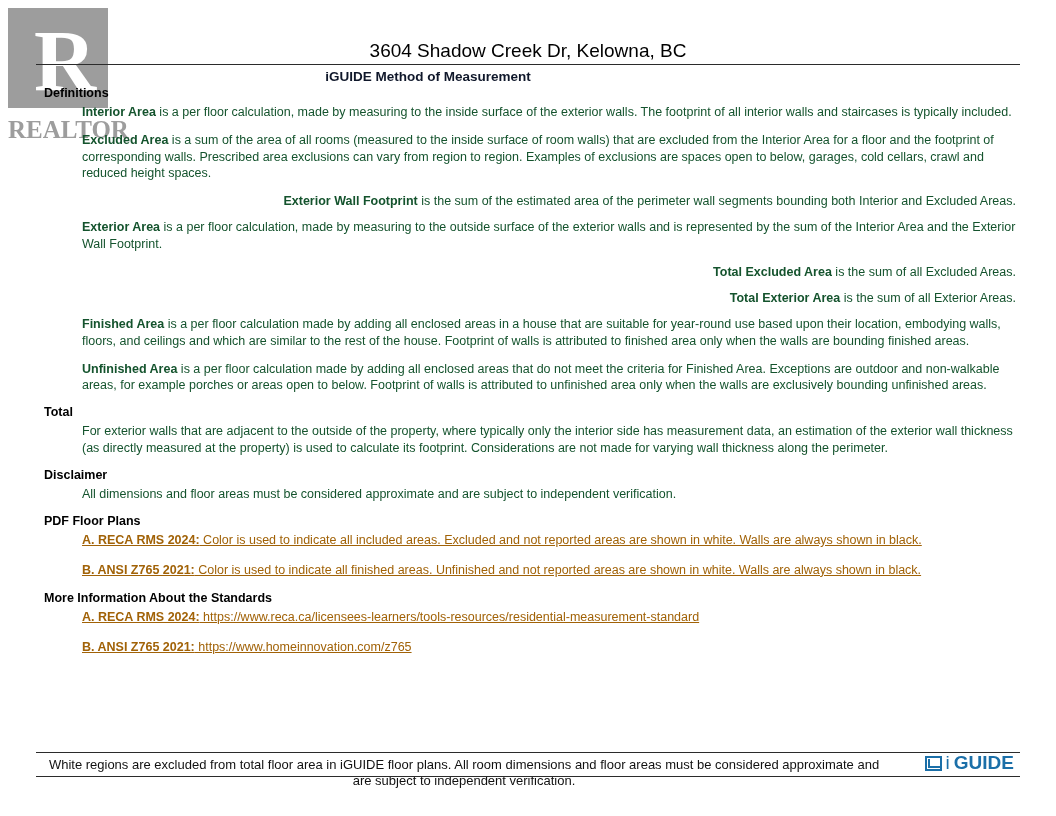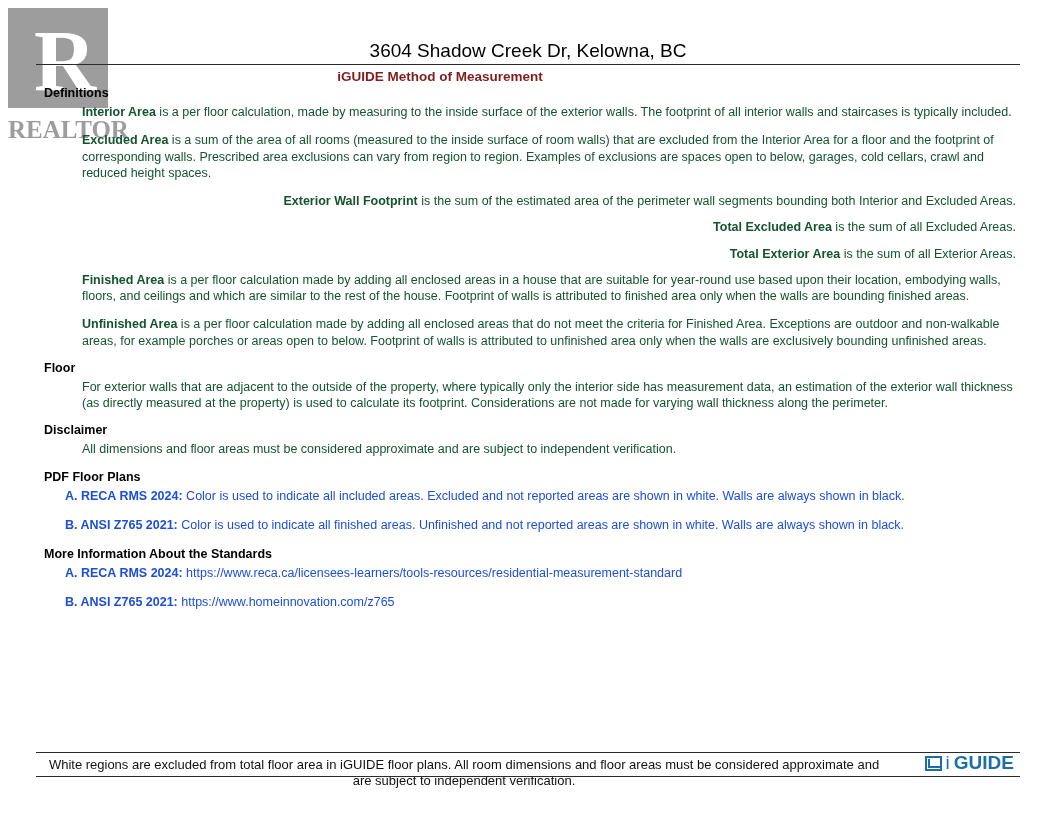--- a/index.html
+++ b/index.html
@@ -68,27 +68,27 @@
     left: 0;
     top: 40px;
     width: 1056px;
     text-align: center;
     font-size: 19px;
     font-weight: 400;
     color: #000;
   }
   .subtitle {
     position: absolute;
-    left: 12px;
+    left: 0;
     top: 69px;
     width: 856px;
     text-align: center;
     font-size: 13.5px;
     font-weight: 700;
-    color: #7f1d1d;
+    color: #0f172a;
   }
   .rule-top {
     position: absolute;
     left: 36px;
     top: 64px;
     width: 984px;
     height: 1px;
     background: #2b2b2b;
   }
 
@@ -115,22 +115,23 @@
   .para b {
     font-weight: 700;
   }
   .para.oneline {
     margin-bottom: 10px;
     text-align: right;
   }
   .list-item {
     font-size: 12.5px;
     line-height: 1.32;
-    color: #1d4ed8;
-    margin: 0 40px 13px 65px;
+    color: #a16207;
+    margin: 0 40px 13px 82px;
+    text-decoration: underline;
   }
   .list-item b { font-weight: 700; }
 
   
   .rule-bottom {
     position: absolute;
     left: 36px;
     top: 752px;
     width: 984px;
     height: 1px;
@@ -205,32 +206,33 @@
   <div class="content">
 
     <div class="section-head">Definitions</div>
 
     <p class="para"><b>Interior Area</b><span> is a per floor calculation, made by measuring to the inside surface of the exterior walls. The footprint of all interior walls and staircases is typically included.</span></p>
 
     <p class="para"><b>Excluded Area</b><span> is a sum of the area of all rooms (measured to the inside surface of room walls) that are excluded from the Interior Area for a floor and the footprint of corresponding walls. Prescribed area exclusions can vary from region to region. Examples of exclusions are spaces open to below, garages, cold cellars, crawl and reduced height spaces.</span></p>
 
     <p class="para oneline"><b>Exterior Wall Footprint</b><span> is the sum of the estimated area of the perimeter wall segments bounding both Interior and Excluded Areas.</span></p>
 
+    <p class="para"><b>Exterior Area</b><span> is a per floor calculation, made by measuring to the outside surface of the exterior walls and is represented by the sum of the Interior Area and the Exterior Wall Footprint.</span></p>
 
 
 
     <p class="para oneline"><b>Total Excluded Area</b><span> is the sum of all Excluded Areas.</span></p>
 
     <p class="para oneline"><b>Total Exterior Area</b><span> is the sum of all Exterior Areas.</span></p>
 
     <p class="para"><b>Finished Area</b><span> is a per floor calculation made by adding all enclosed areas in a house that are suitable for year-round use based upon their location, embodying walls, floors, and ceilings and which are similar to the rest of the house. Footprint of walls is attributed to finished area only when the walls are bounding finished areas.</span></p>
 
     <p class="para"><b>Unfinished Area</b><span> is a per floor calculation made by adding all enclosed areas that do not meet the criteria for Finished Area. Exceptions are outdoor and non-walkable areas, for example porches or areas open to below. Footprint of walls is attributed to unfinished area only when the walls are exclusively bounding unfinished areas.</span></p>
 
-    <div class="section-head">Floor</div>
+    <div class="section-head">Total</div>
     <p class="para">For exterior walls that are adjacent to the outside of the property, where typically only the interior side has measurement data, an estimation of the exterior wall thickness (as directly measured at the property) is used to calculate its footprint. Considerations are not made for varying wall thickness along the perimeter.</p>
 
     <div class="section-head">Disclaimer</div>
     <p class="para">All dimensions and floor areas must be considered approximate and are subject to independent verification.</p>
 
     <div class="section-head">PDF Floor Plans</div>
     <p class="list-item"><b>A. RECA RMS 2024:</b><span> Color is used to indicate all included areas. Excluded and not reported areas are shown in white. Walls are always shown in black.</span></p>
     <p class="list-item"><b>B. ANSI Z765 2021:</b><span> Color is used to indicate all finished areas. Unfinished and not reported areas are shown in white. Walls are always shown in black.</span></p>
 
     <div class="section-head">More Information About the Standards</div>

